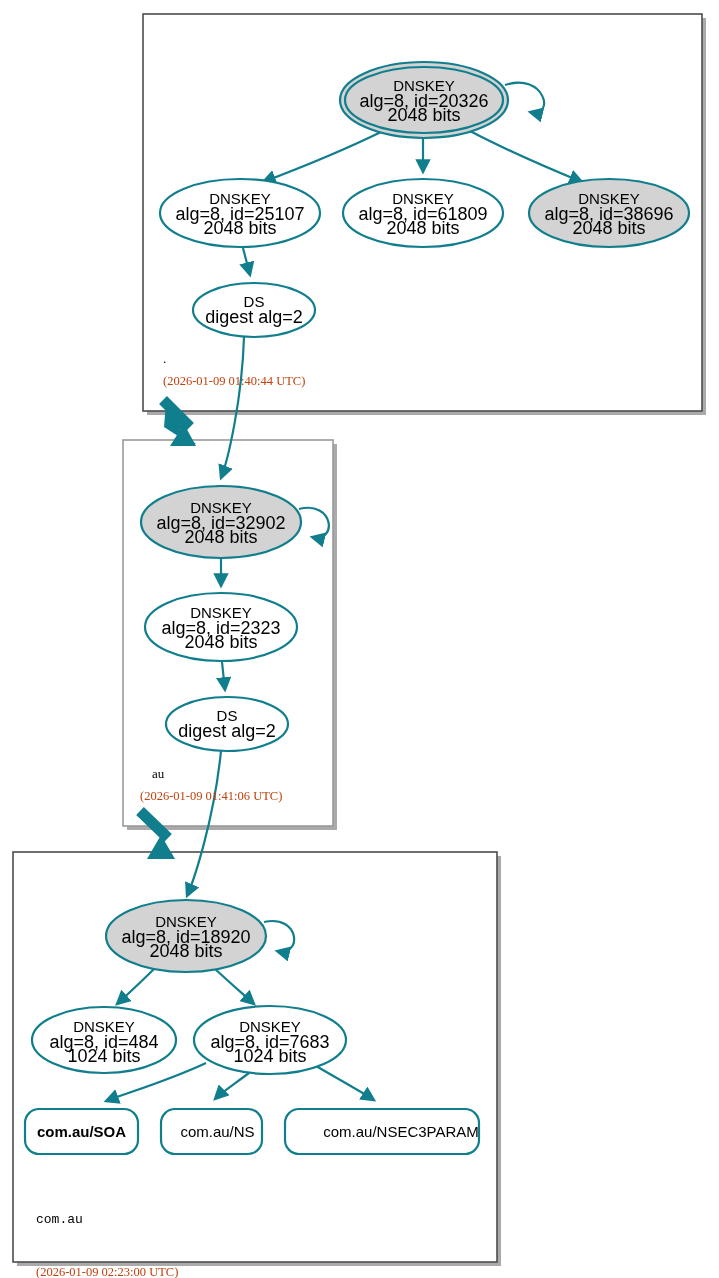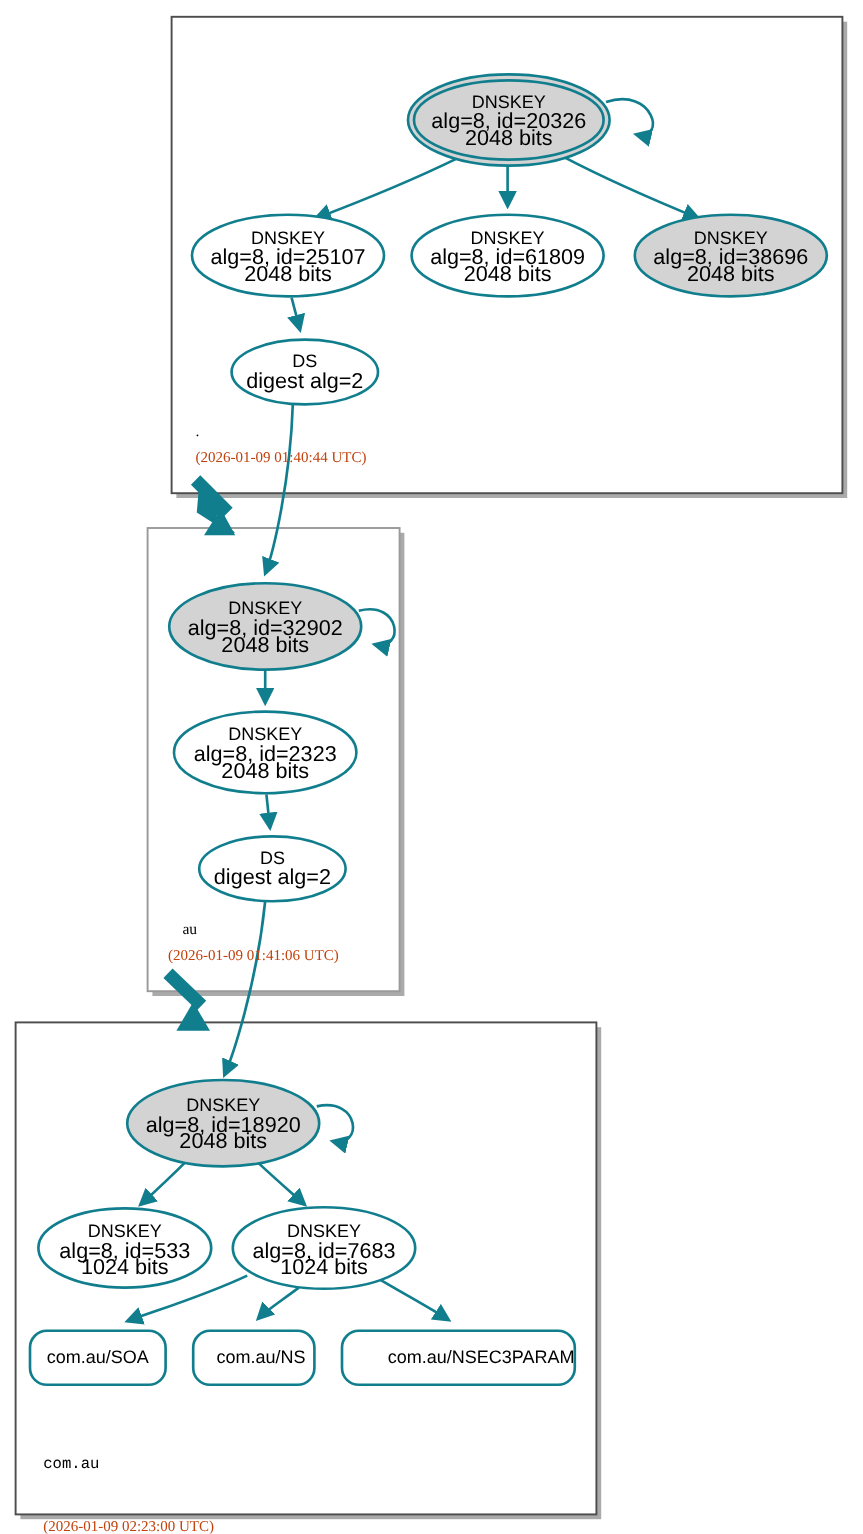--- a/index.html
+++ b/index.html
@@ -202,28 +202,28 @@
 <div class="zone-time" style="left:140px;top:789px;">(2026-01-09 01:41:06 UTC)</div>
 
 <div class="node-label" style="left:86px;top:914px;width:200px;">
   <div class="nl-title">DNSKEY</div>
   <div class="nl-sub">alg=8, id=18920</div>
   <div class="nl-sub">2048 bits</div>
 </div>
 
 <div class="node-label" style="left:14px;top:1019px;width:180px;">
   <div class="nl-title">DNSKEY</div>
-  <div class="nl-sub">alg=8, id=533</div>
+  <div class="nl-sub">alg=8, id=484</div>
   <div class="nl-sub">1024 bits</div>
 </div>
 
 <div class="node-label" style="left:180px;top:1019px;width:180px;">
   <div class="nl-title">DNSKEY</div>
   <div class="nl-sub">alg=8, id=7683</div>
   <div class="nl-sub">1024 bits</div>
 </div>
 
-<div class="rr-label" style="left:25px;top:1123px;width:113px;">com.au/SOA</div>
+<div class="rr-label" style="left:25px;top:1123px;width:113px;font-weight:bold;">com.au/SOA</div>
 <div class="rr-label" style="left:161px;top:1123px;width:113px;">com.au/NS</div>
 <div class="rr-label" style="left:285px;top:1123px;width:232px;">com.au/NSEC3PARAM</div>
 
 <div class="zone-label" style="left:36px;top:1212px;font-family:Liberation Mono, monospace;">com.au</div>
 <div class="zone-time" style="left:36px;top:1265px;text-align:right;">(2026-01-09 02:23:00 UTC)</div>
 
 </body></html>

